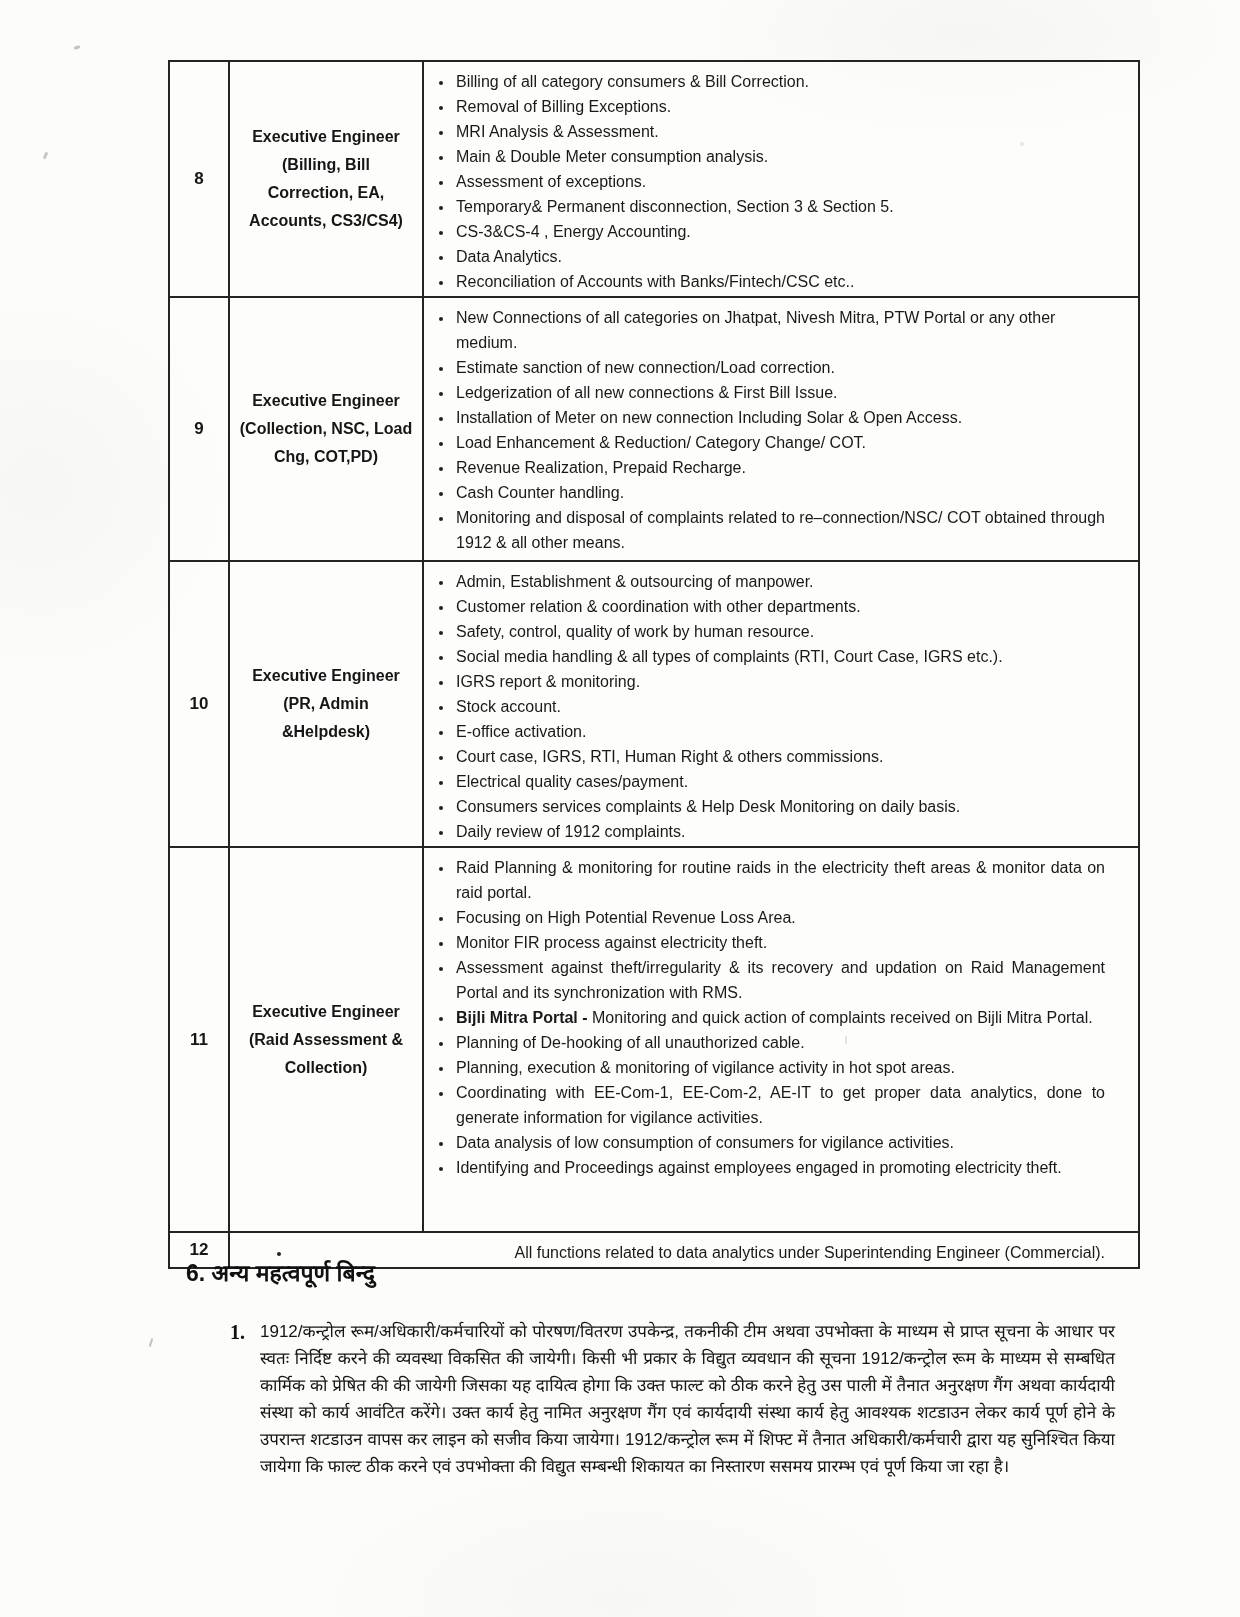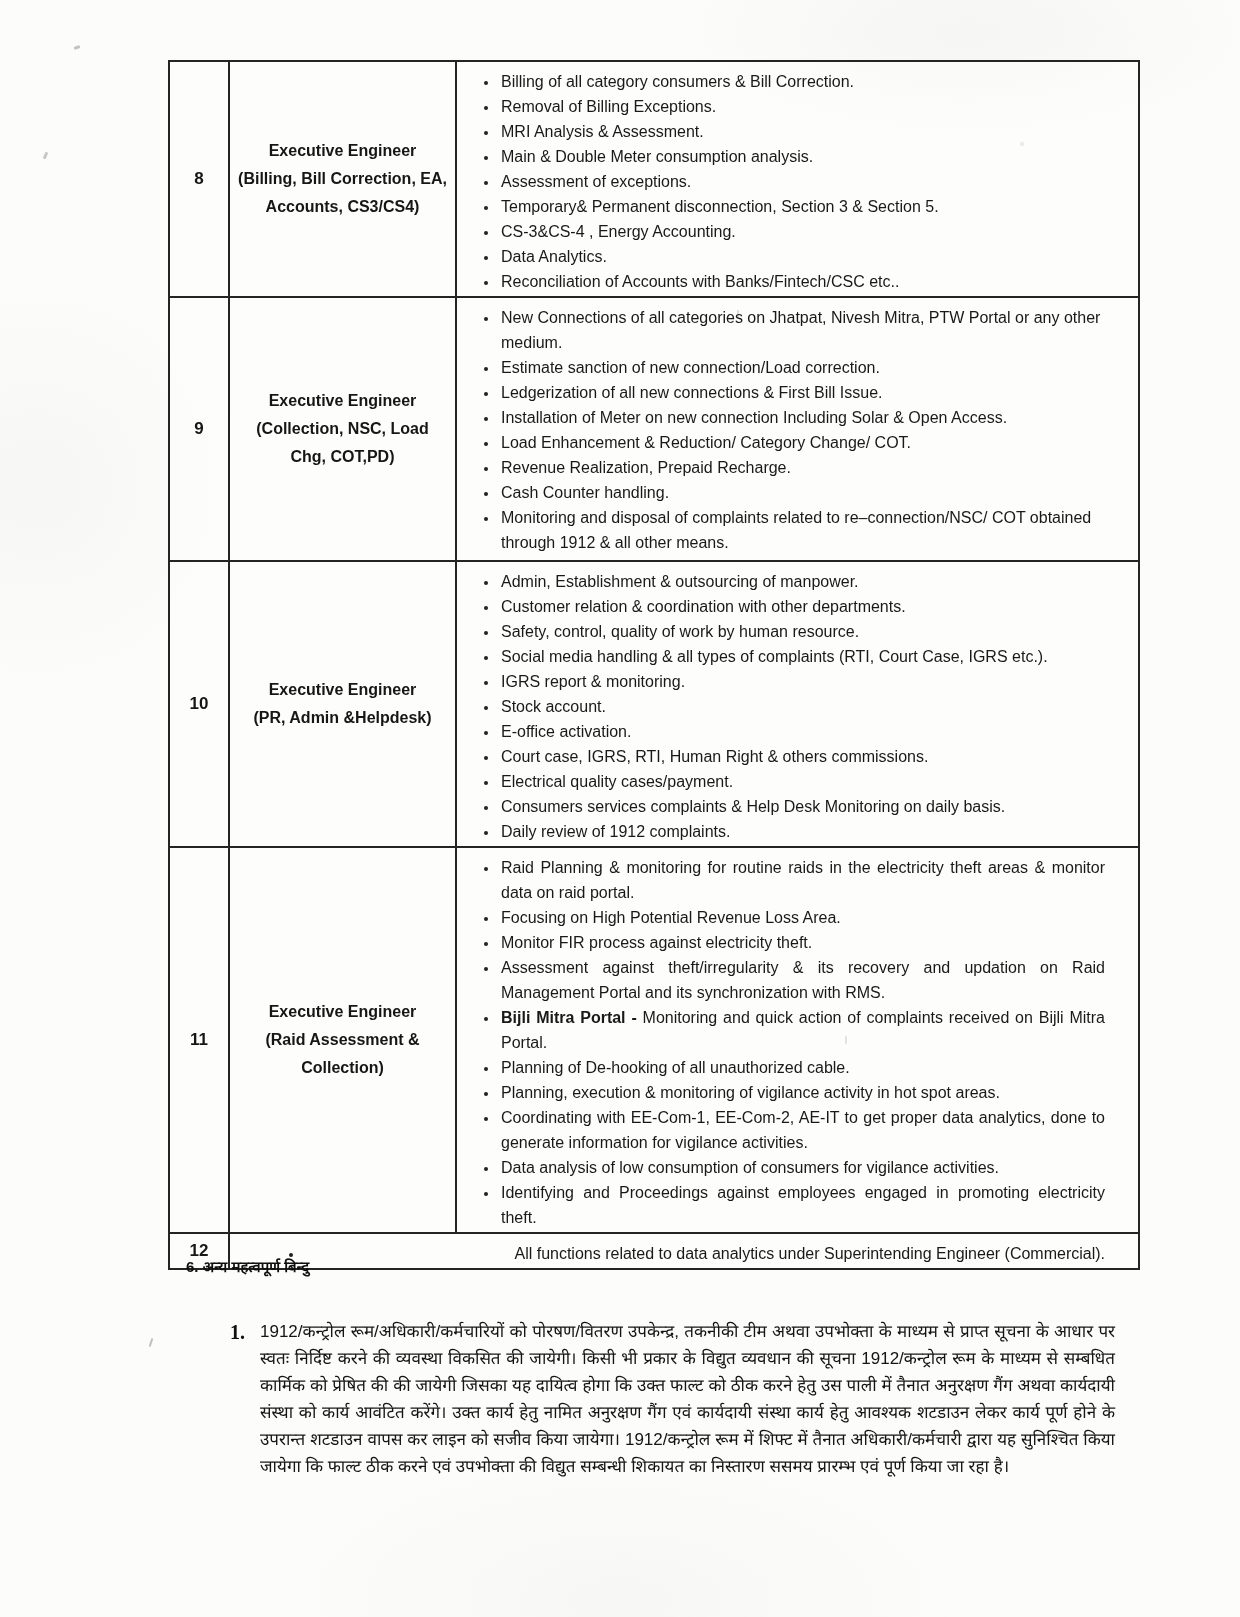--- a/index.html
+++ b/index.html
@@ -24,36 +24,36 @@
   .r9  { min-height:264px; }
   .r10 { min-height:281px; }
   .r11 { min-height:385px; }
   .r12 { min-height:27px; }
   .c-num {
     flex:none; width:60px; border-right:2px solid #242424; box-sizing:border-box;
     display:flex; align-items:center; justify-content:center;
     font-weight:bold; font-size:17px; color:#161616;
   }
   .c-title {
-    flex:none; width:227px; border-right:2px solid #242424; box-sizing:border-box;
+    flex:none; width:194px; border-right:2px solid #242424; box-sizing:border-box;
     display:flex; flex-direction:column; align-items:center; justify-content:center;
     text-align:center; font-weight:bold; font-size:16px; line-height:28px;
     padding:4px 8px; color:#161616;
   }
-  .c-duties { flex:1; min-width:0;margin-left:12px; }
+  .c-duties { flex:1; min-width:0; }
   .c-duties ul { margin:0; padding:7px 33px 2px 30px; }
   .c-duties li { font-size:16px; line-height:25px; color:#191919; padding-left:2px; }
   .c-duties li::marker { color:#222; font-size:13px; }
   .r11 .c-duties li { text-align:justify; }
   .r12 .c-duties li { white-space:nowrap;text-align:right; }
 
   
   .section-heading {
     position:absolute; left:186px; top:1256px; margin:0;
-    font-size:15px; font-weight:bold; color:#101010;
+    font-size:23px; font-weight:bold; color:#101010;
     font-family:"Liberation Sans", sans-serif;
   }
   .note { position:absolute; left:230px; top:1318px; display:flex; }
   .note-num {
     flex:none; width:30px; font-family:"Liberation Serif", serif;
     font-weight:bold; font-size:20px; color:#111; padding-top:3px;
   }
   .note-text {
     margin:0; width:855px; font-size:17px; line-height:27px;
     text-align:justify; color:#141414;

